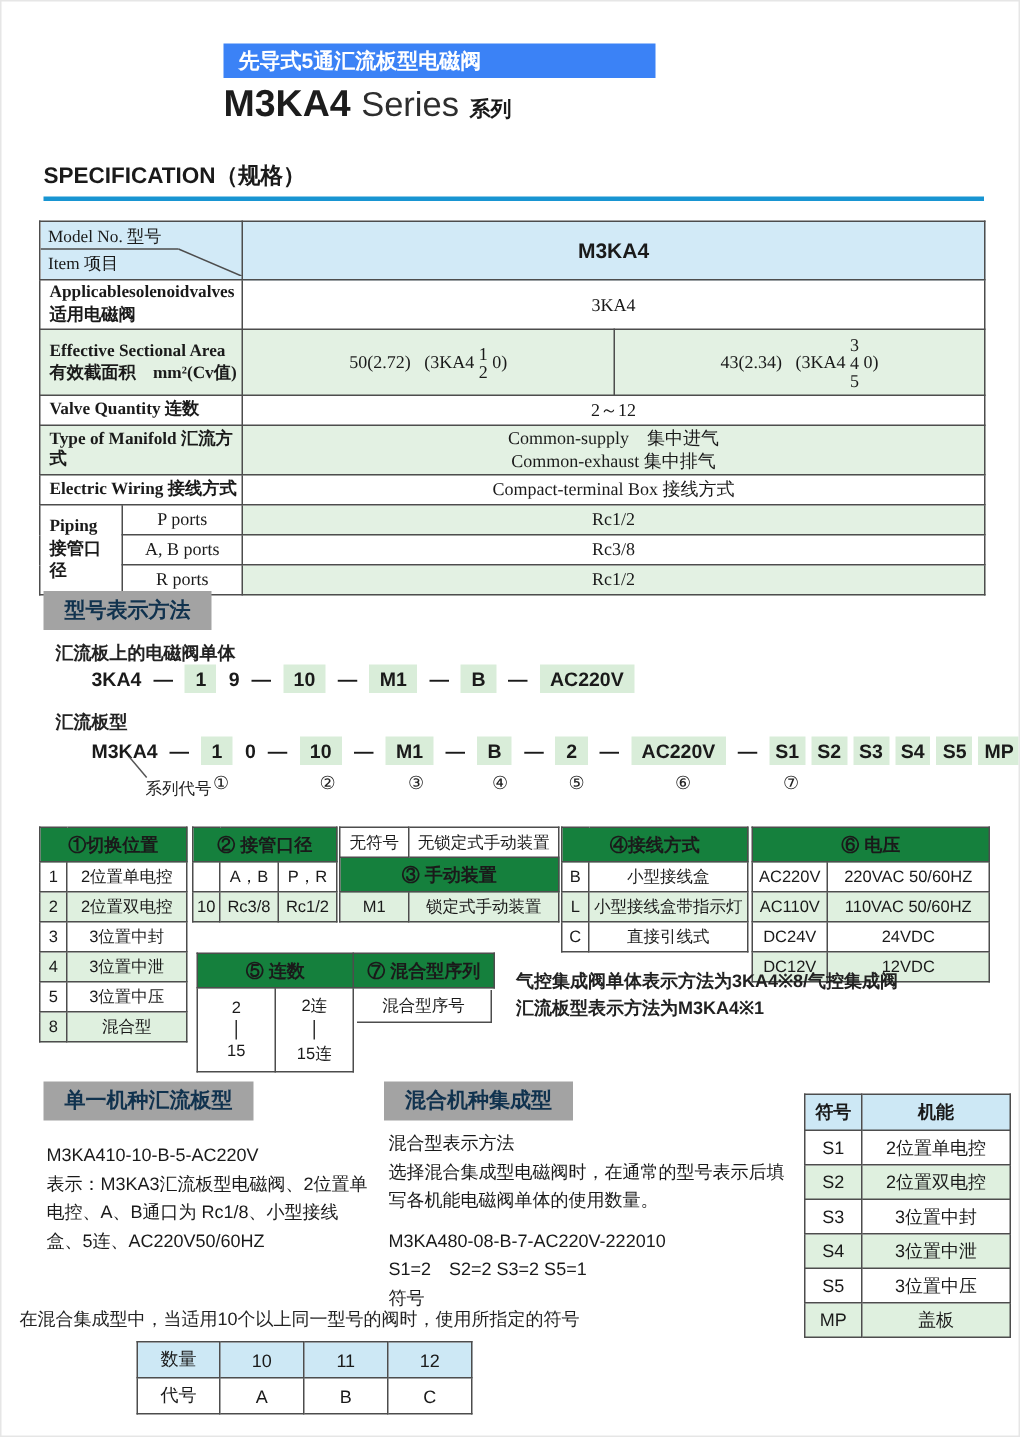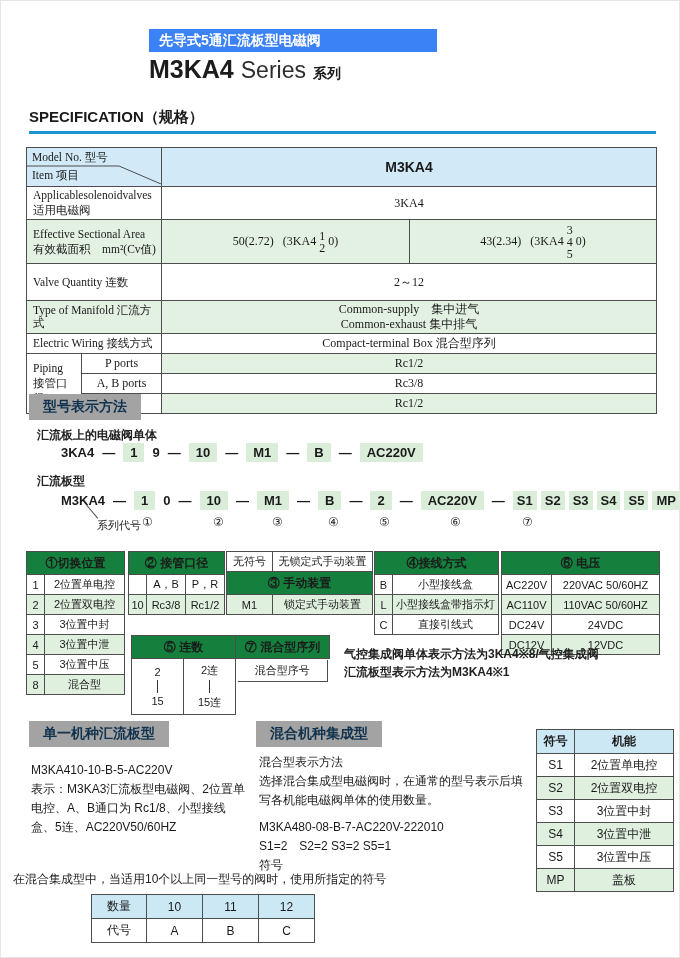--- a/index.html
+++ b/index.html
@@ -19,21 +19,21 @@
   .spec-rule{position:absolute;left:28px;top:130px;width:627px;height:3px;background:#1895d2;}
 
   
   table{border-collapse:collapse;table-layout:fixed;}
   td,th{border:1px solid #4d4d4d;vertical-align:middle;}
 
   
   .spec{position:absolute;left:25px;top:146px;width:630px;
         font-family:"Liberation Serif",serif;font-size:12px;}
   .spec td{text-align:center;padding:1px 3px;}
-  .spec .lbl{text-align:left;padding-left:6px;font-size:11.5px;line-height:13px;}
+  .spec .lbl{text-align:left;padding-left:6px;font-size:11.5px;line-height:13px;font-weight:bold;}
   .hdr{background:#d2eaf7;}
   .grn{background:#e3f1e3;}
   .mval{font-family:"Liberation Sans",sans-serif;font-weight:bold;font-size:14px;}
   .diagcell{position:relative;padding:0;height:36px;}
   .diagcell svg{position:absolute;left:0;top:0;}
   .dl1{font-size:11.5px;position:absolute;left:5px;top:2px;}
   .dl2{font-size:11.5px;position:absolute;left:5px;top:20px;}
   .sectflex{display:flex;align-items:center;justify-content:center;gap:9px;}
   .parengrp{display:inline-flex;align-items:center;}
   .stk{display:inline-flex;flex-direction:column;align-items:center;line-height:12px;margin:0 3px;}
@@ -145,34 +145,34 @@
             <span class="stk">
               <span>3</span>
               <span>4</span>
               <span>5</span>
             </span>
             <span>0)</span>
           </span>
         </div>
       </td>
     </tr>
-    <tr style="height:37px">
+    <tr style="height:20px">
       <td colspan="2" class="lbl">Valve Quantity 连数</td>
       <td colspan="2">2～12</td>
     </tr>
     <tr class="grn" style="height:33px">
       <td colspan="2" class="lbl">Type of Manifold 汇流方式</td>
       <td colspan="2" class="twoline">
         <div>Common-supply　集中进气</div>
         <div>Common-exhaust 集中排气</div>
       </td>
     </tr>
     <tr style="height:20px">
       <td colspan="2" class="lbl">Electric Wiring 接线方式</td>
-      <td colspan="2">Compact-terminal Box 混合型序列</td>
+      <td colspan="2">Compact-terminal Box 接线方式</td>
     </tr>
     <tr style="height:20px">
       <td rowspan="3" class="lbl twoline">
         <div>Piping</div>
         <div>接管口径</div>
       </td>
       <td>P ports</td>
       <td colspan="2" class="grn">Rc1/2</td>
     </tr>
     <tr style="height:20px">

